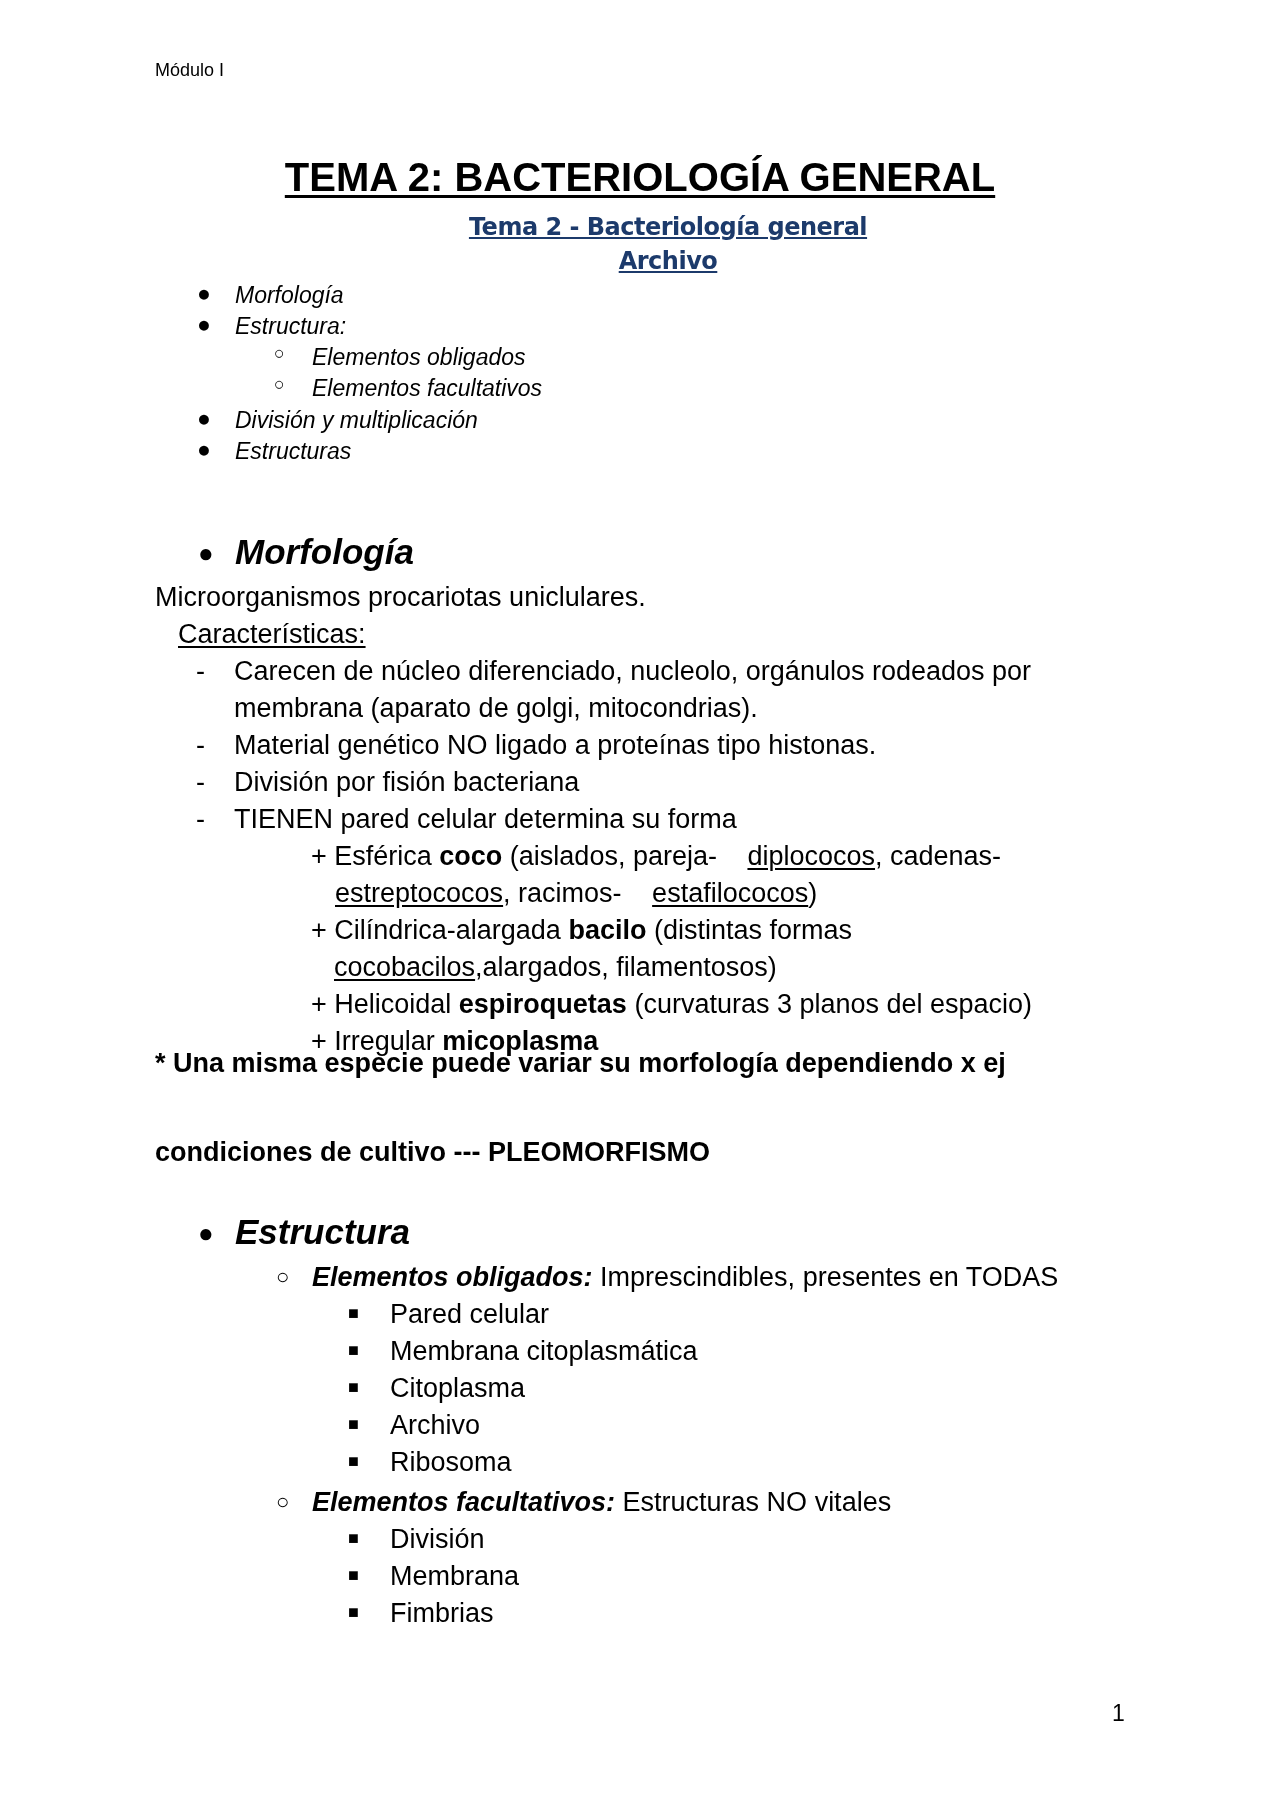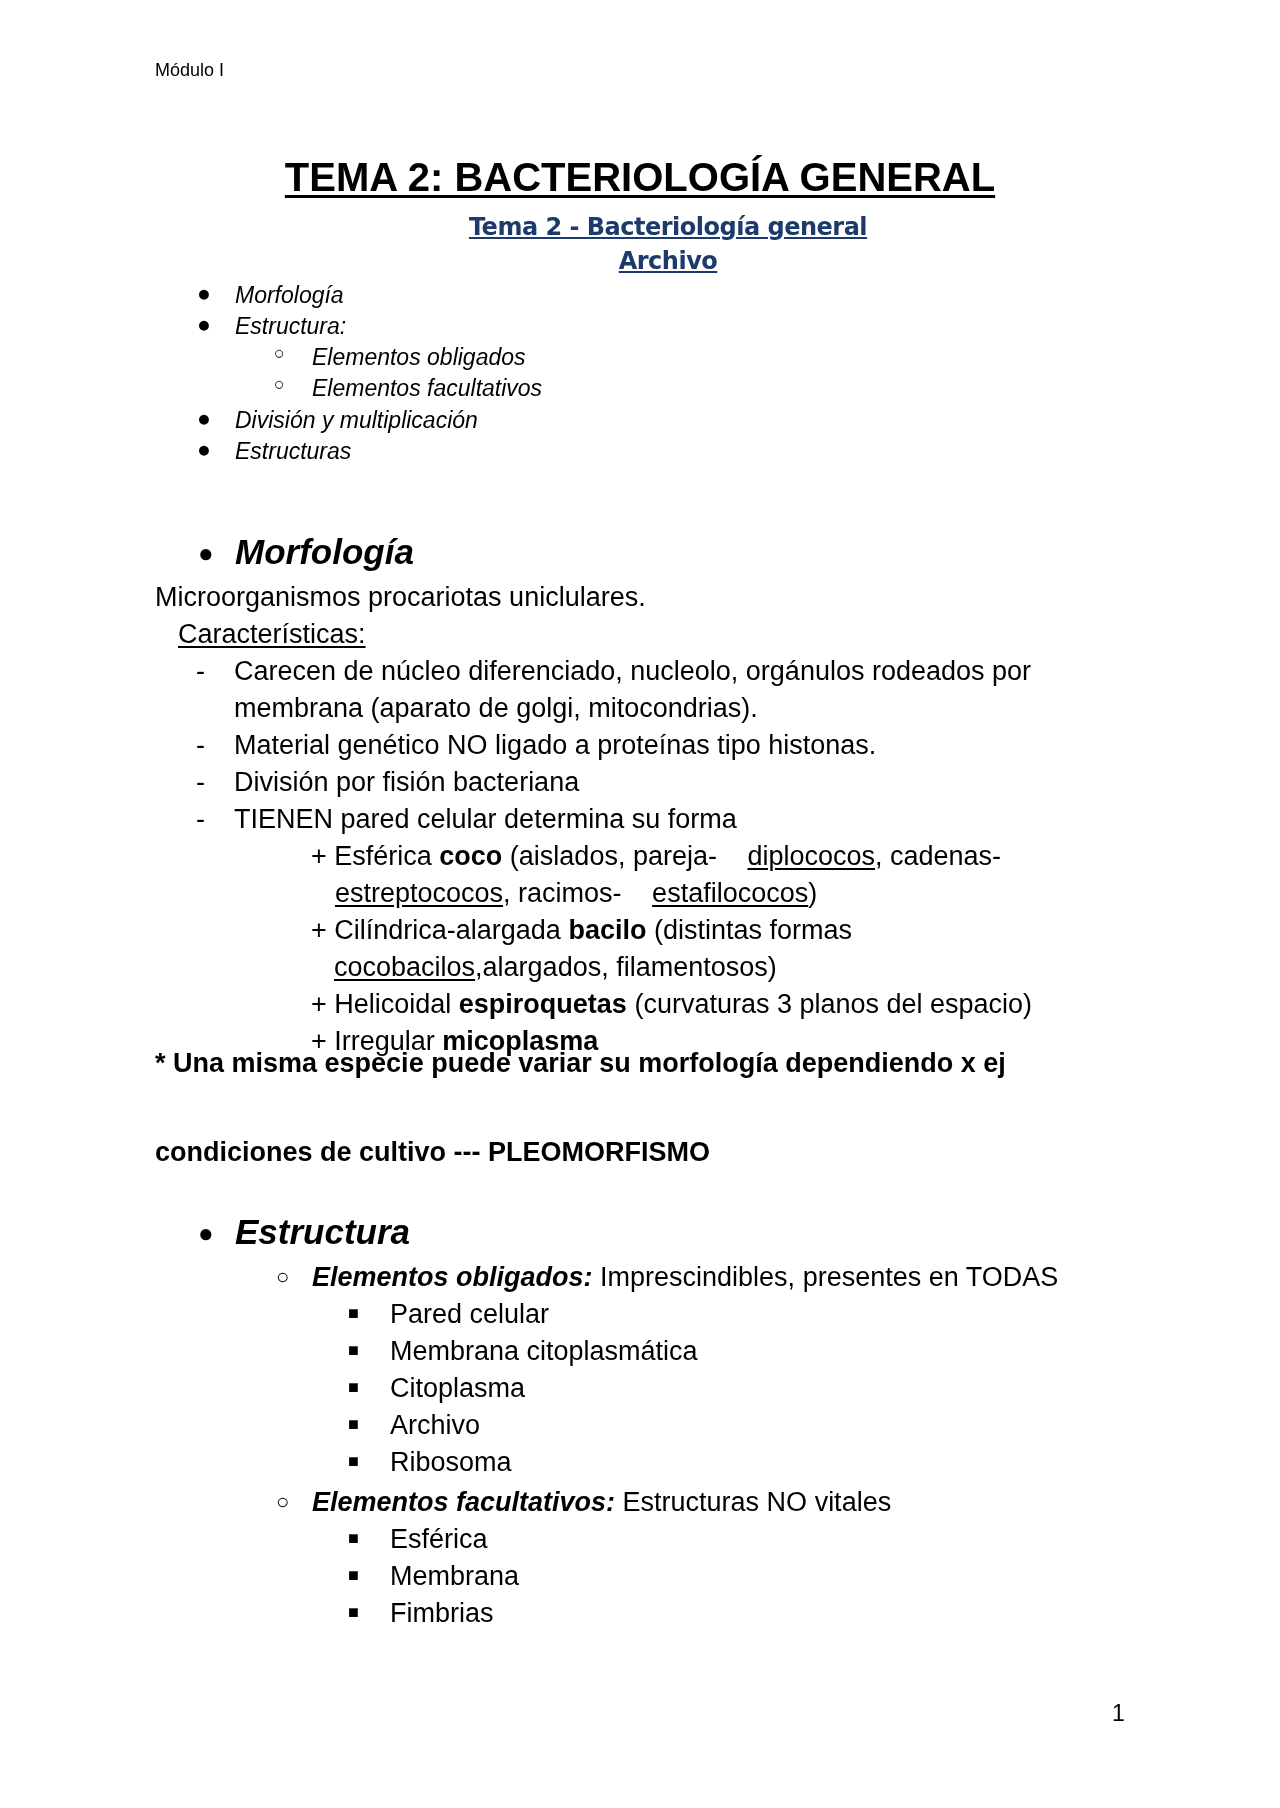--- a/index.html
+++ b/index.html
@@ -134,21 +134,21 @@
   <span class="sq">■</span>
   <span>Ribosoma</span>
 </div>
 
 <div class="abs body" style="left:312px; top:1487px;">
   <span class="circ">○</span>
   <b><i>Elementos facultativos:</i></b><span> Estructuras NO vitales</span>
 </div>
 <div class="abs body" style="left:390px; top:1524px;">
   <span class="sq">■</span>
-  <span>Esférica</span>
+  <span>División</span>
 </div>
 <div class="abs body" style="left:390px; top:1561px;">
   <span class="sq">■</span>
   <span>Membrana</span>
 </div>
 <div class="abs body" style="left:390px; top:1598px;">
   <span class="sq">■</span>
   <span>Fimbrias</span>
 </div>
 

